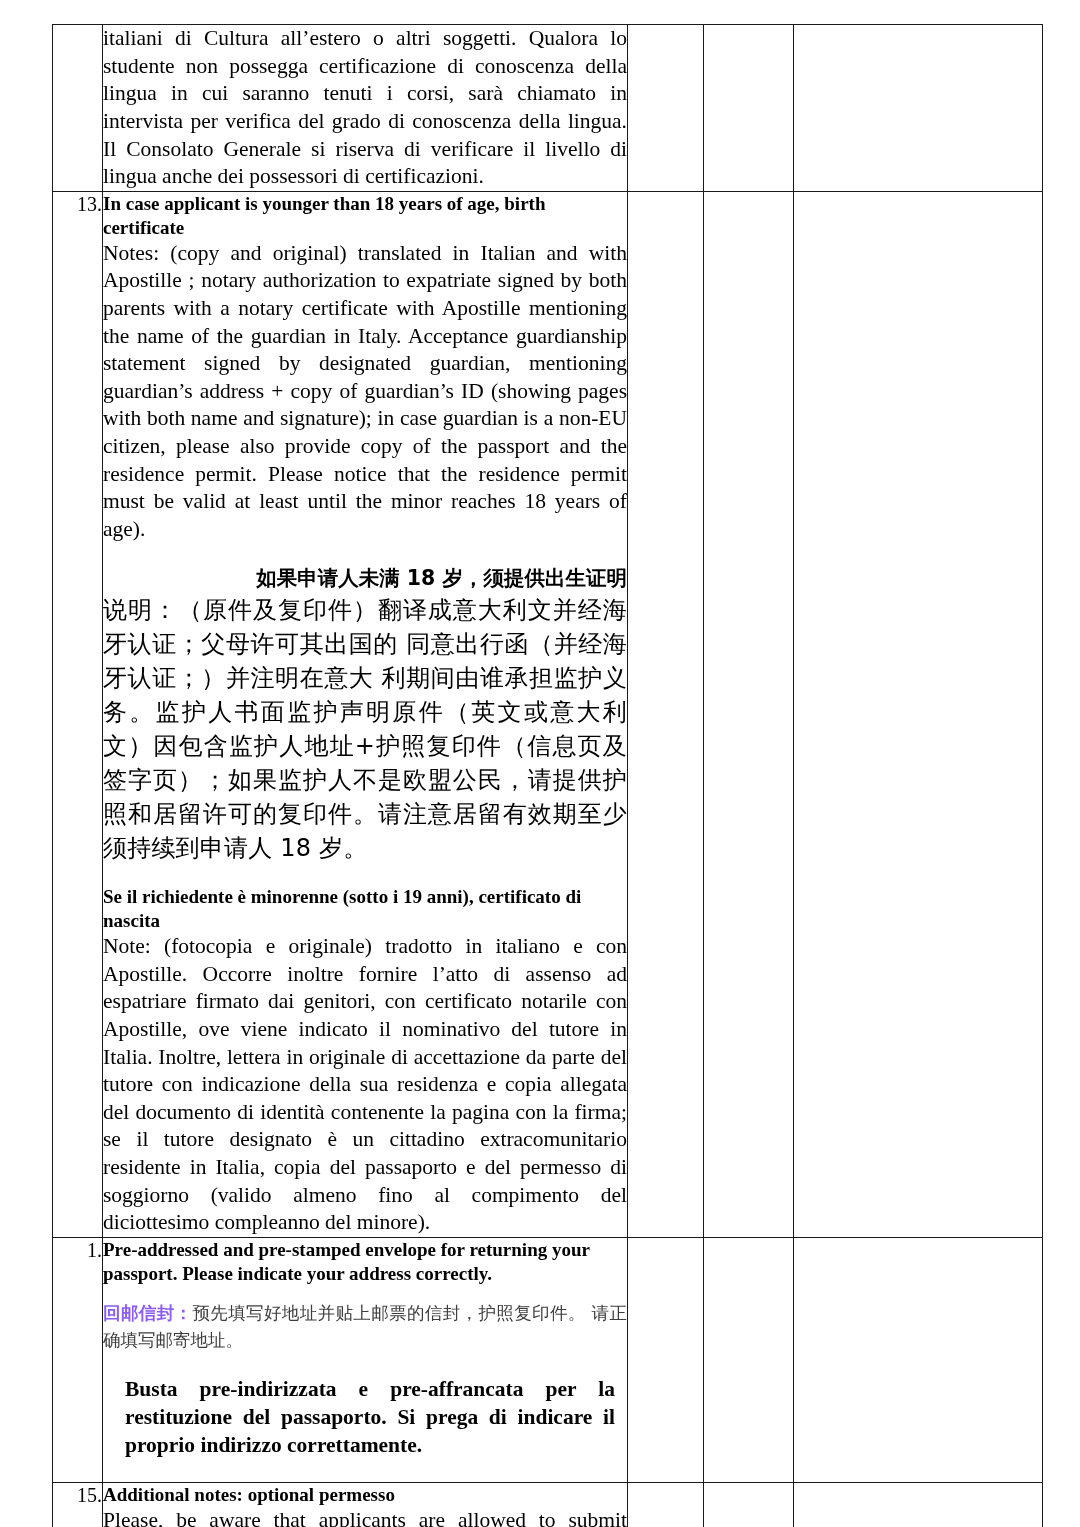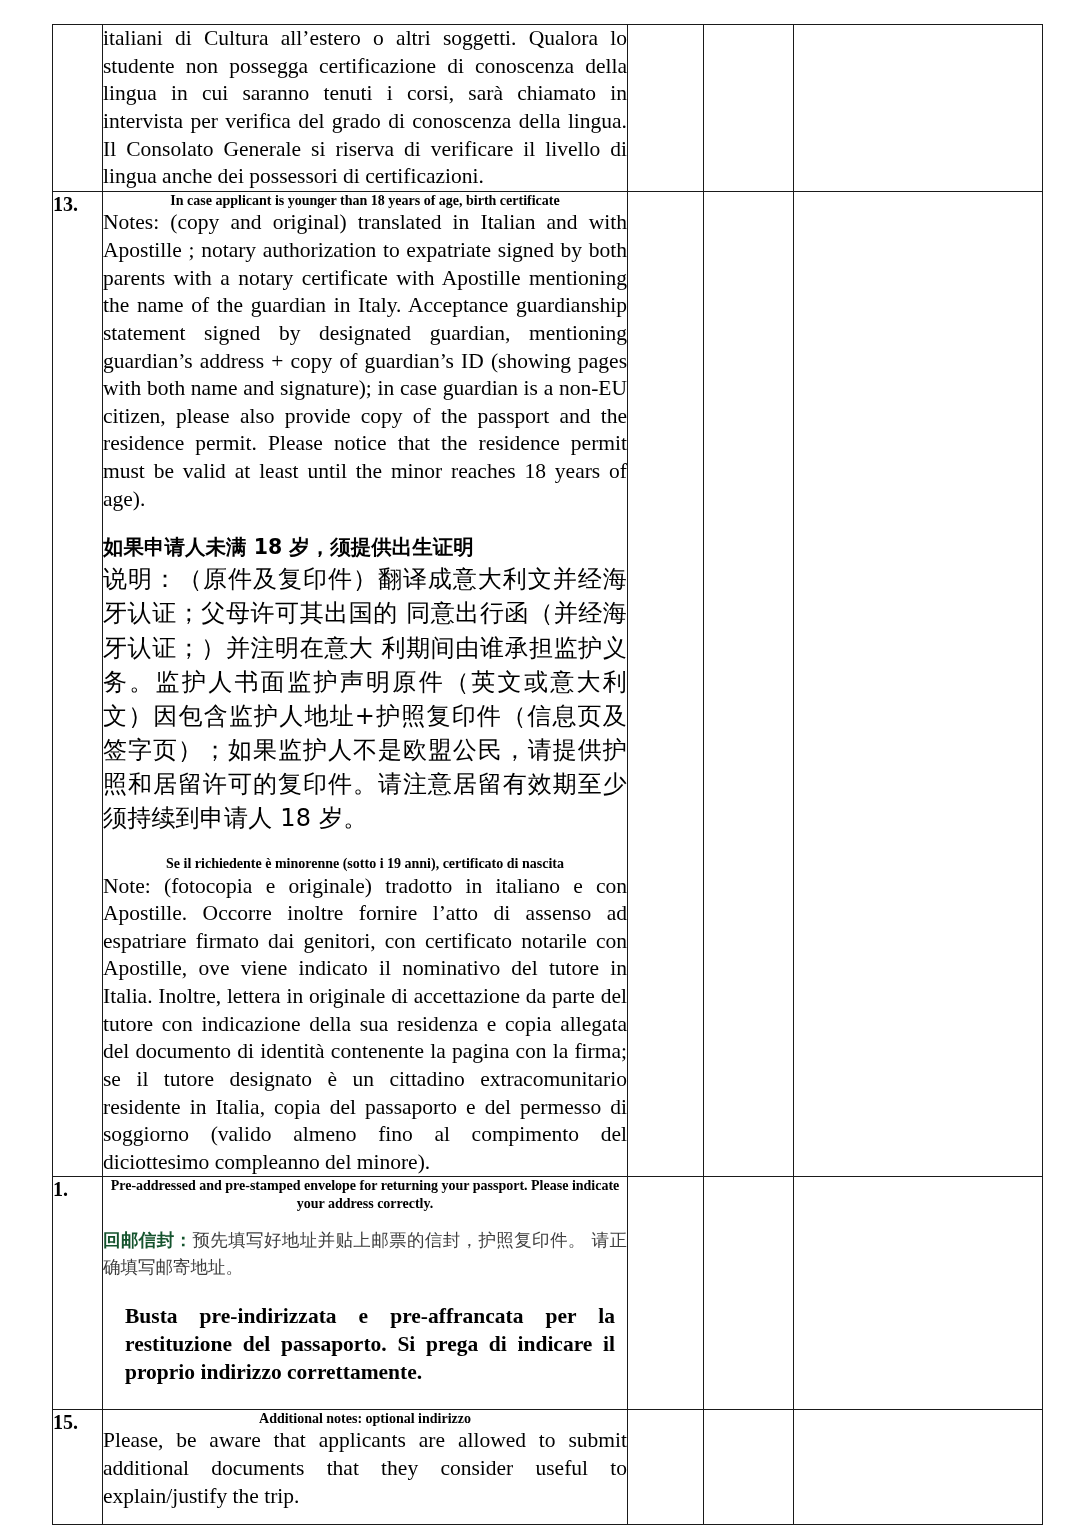--- a/index.html
+++ b/index.html
@@ -37,46 +37,45 @@
     padding: 0;
   }
 
   col.c-num   { width: 50px; }
   col.c-body  { width: 525px; }
   col.c-b1    { width: 76px; }
   col.c-b2    { width: 90px; }
   col.c-b3    { width: 249px; }
 
   td.num-cell {
-    text-align: left;
+    text-align: right;
     vertical-align: middle;
     font-size: 20px;
     line-height: 1.2;
-    font-weight: bold;
   }
   td.body-cell {
     padding: 2px 9px 4px 9px;
   }
   td.blank-cell { }
 
   
   .para {
     font-size: 21.5px;
     line-height: 1.285;
     text-align: justify;
     text-justify: inter-word;
     margin: 0;
     hyphens: none;
   }
 
   .bold-head {
     font-weight: bold;
-    font-size: 14px;
+    font-size: 19px;
     line-height: 1.26;
-    text-align: center;
+    text-align: left;
     margin: 0;
   }
 
   .bold-head-just {
     font-weight: bold;
     font-size: 21.5px;
     line-height: 1.3;
     text-align: justify;
     text-justify: inter-word;
     margin: 8px;
@@ -90,31 +89,32 @@
     text-justify: inter-ideograph;
     margin: 0;
     letter-spacing: 0.2px;
   }
   .cn-head {
     font-family: "DejaVu Sans", "Liberation Sans", sans-serif;
     font-weight: bold;
     font-size: 20.5px;
     line-height: 1.42;
     margin: 0;
+    text-align: right;
   }
   .cn-small {
     font-family: "DejaVu Sans", "Liberation Sans", sans-serif;
     font-size: 17.5px;
     line-height: 1.55;
     color: #3d3d3d;
     margin: 0;
     text-align: justify;
   }
   .cn-small b {
-    color: #14532d;
+    color: #8b5cf6;
     font-weight: bold;
   }
 
   .gap-sm { height: 14px; }
   .gap-md { height: 20px; }
 
   .indent-block {
     padding-left: 14px;
     padding-right: 4px;
   }
@@ -174,21 +174,21 @@
           <div class="gap-sm"></div>
         </td>
         <td class="blank-cell"></td>
         <td class="blank-cell"></td>
         <td class="blank-cell"></td>
       </tr>
 
       <tr>
         <td class="num-cell">15.</td>
         <td class="body-cell">
-          <p class="bold-head">Additional notes: optional indirizzo</p>
+          <p class="bold-head">Additional notes: optional permesso</p>
           <p class="para">Please, be aware that applicants are allowed to submit additional documents that they consider useful to explain/justify the trip.</p>
           <div class="gap-sm"></div>
         </td>
         <td class="blank-cell"></td>
         <td class="blank-cell"></td>
         <td class="blank-cell"></td>
       </tr>
 
     </tbody>
   </table>

